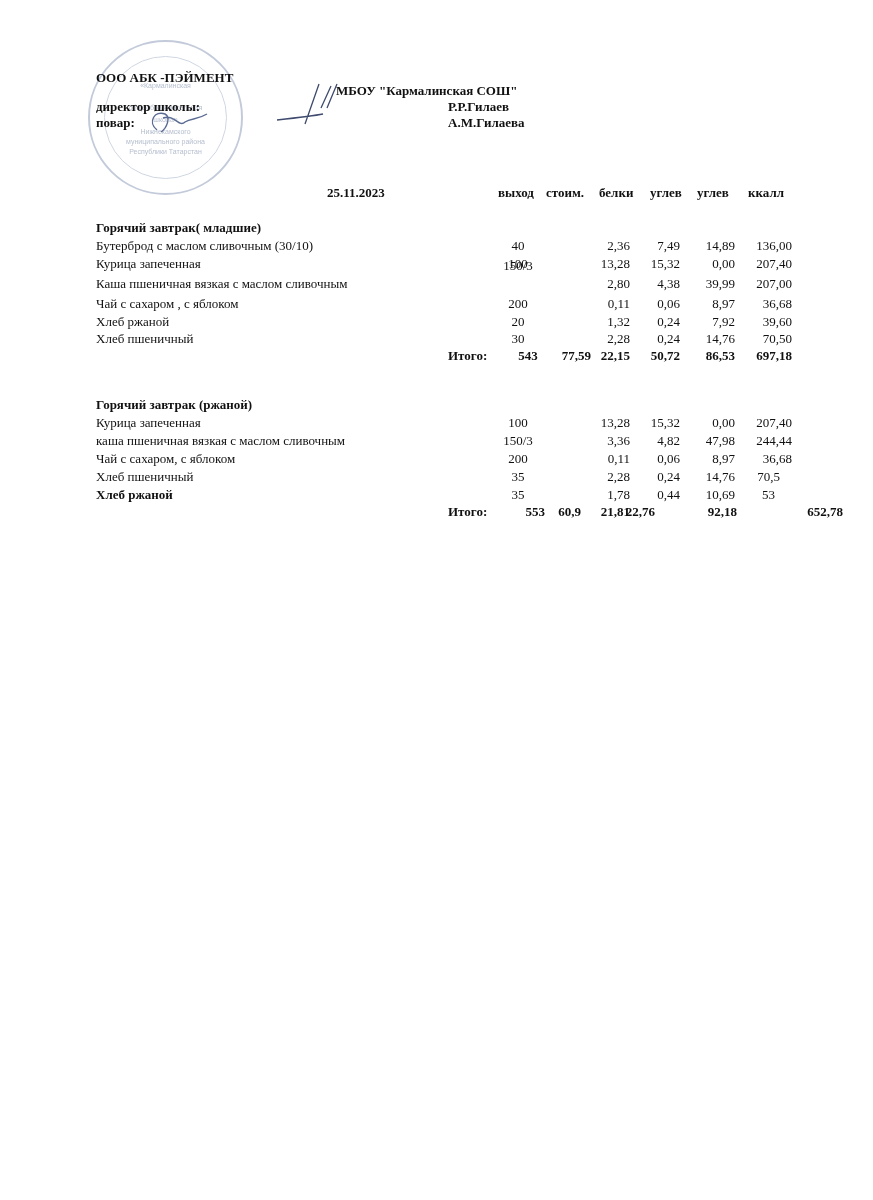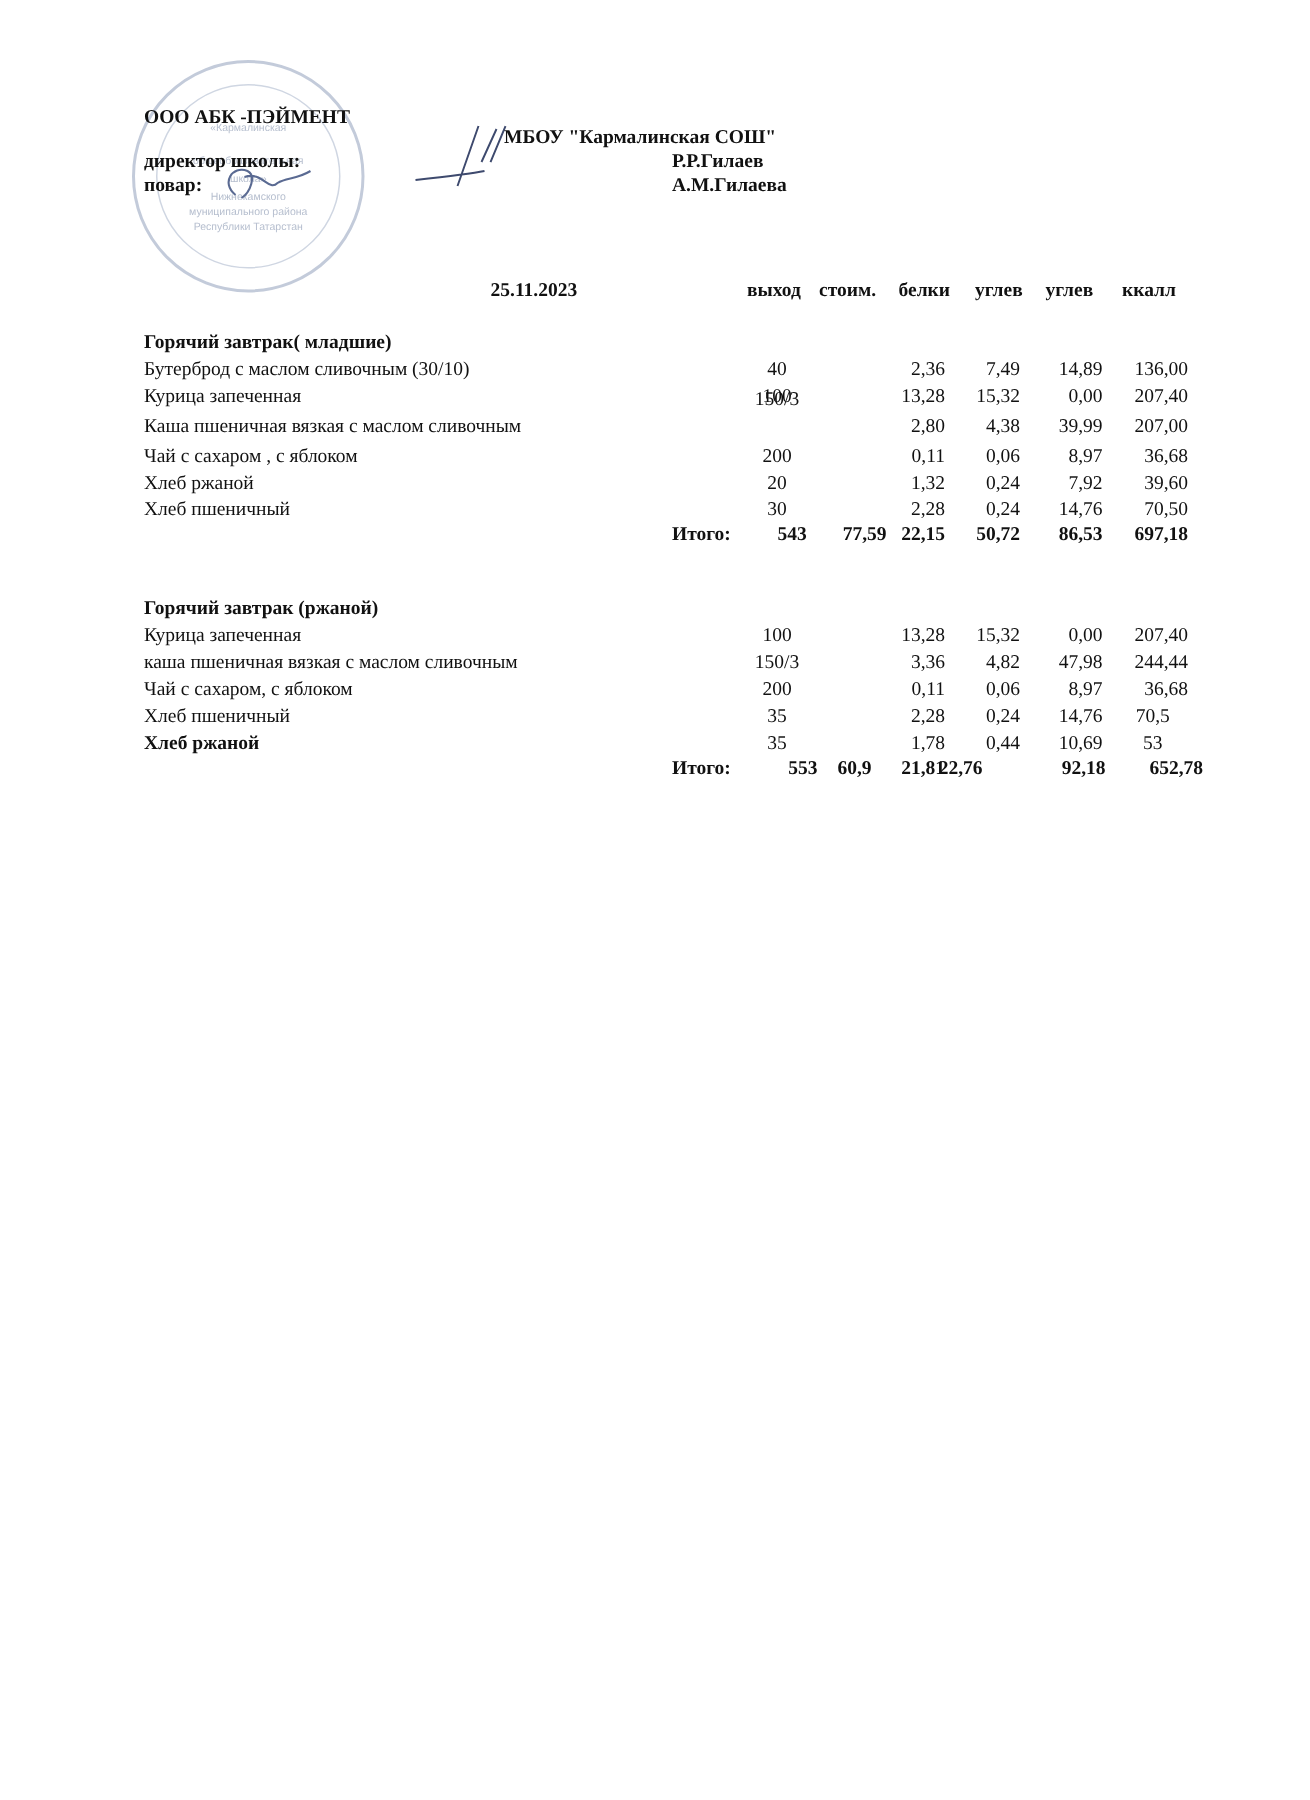--- a/index.html
+++ b/index.html
@@ -158,15 +158,15 @@
     <div class="cell num" style="top:487px;left:693px;width:42px">10,69</div>
     <div class="cell center" style="top:487px;left:745px;width:47px">53</div>
   </div>
   <div>
     <div class="cell b" style="top:504px;left:448px">Итого:</div>
     <div class="cell num b" style="top:504px;left:505px;width:40px">553</div>
     <div class="cell num b" style="top:504px;left:545px;width:36px">60,9</div>
     <div class="cell num b" style="top:504px;left:590px;width:40px">21,81</div>
     <div class="cell num b" style="top:504px;left:615px;width:40px">22,76</div>
     <div class="cell num b" style="top:504px;left:695px;width:42px">92,18</div>
-    <div class="cell num b" style="top:504px;left:745px;width:57px">652,78</div>
+    <div class="cell num b" style="top:504px;left:786px;width:57px">652,78</div>
   </div>
 </div>
 
 </body></html>

